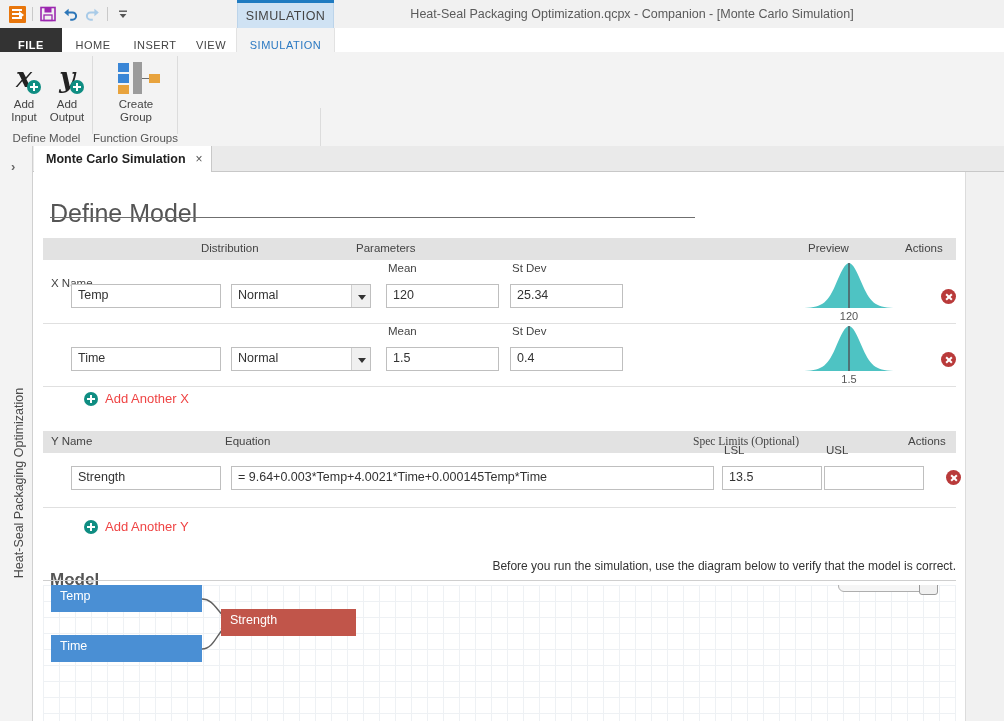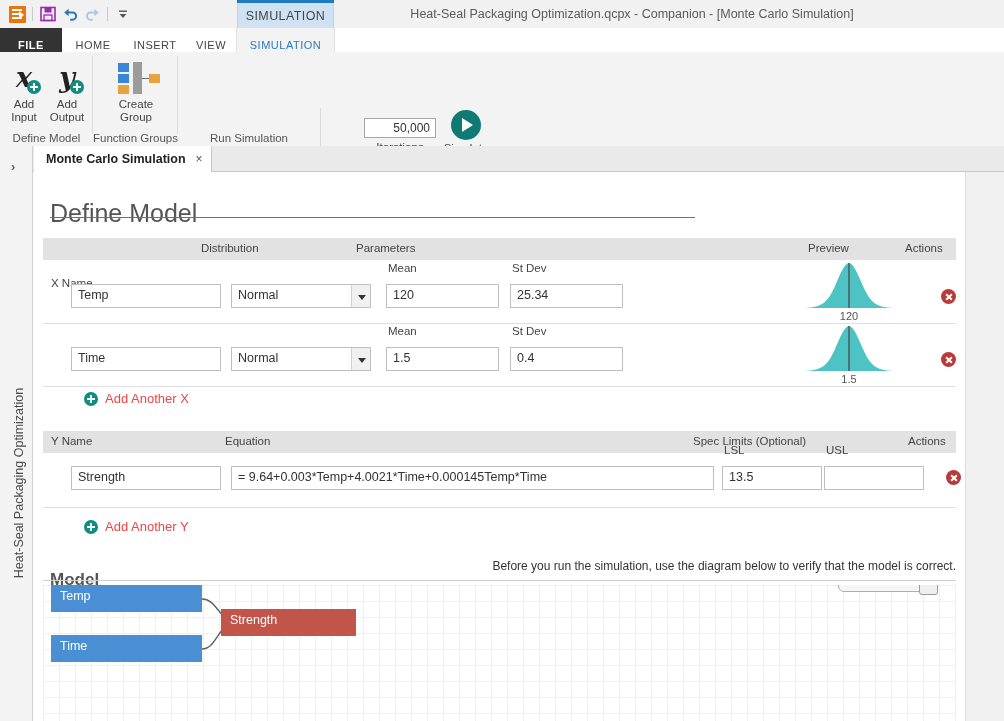--- a/index.html
+++ b/index.html
@@ -334,29 +334,20 @@
         </div>
         <div class="lbl" style="font-size:11.5px;color:#444;line-height:13px;">
           <div>Create</div>
           <div>Group</div>
         </div>
       </div>
       <div class="grp-title">Function Groups</div>
       <div class="grp-sep"></div>
     </div>
 
-    <div class="grp grp-run">
-      <div class="iter-box">50,000</div>
-      <div class="iter-lbl">Iterations</div>
-      <div class="sim-btn">
-        <div class="sim-circle"></div>
-        <div class="sim-lbl">Simulate</div>
-      </div>
-      <div class="grp-title">Run Simulation</div>
-    </div>
 
     <div class="ribbon-rightsep"></div>
   </div>
 
   <div class="leftnav">
     <div class="leftnav-chev">›</div>
     <div class="leftnav-vert">Heat-Seal Packaging Optimization</div>
   </div>
 
   <div class="doctabs">
@@ -436,21 +427,21 @@
     <div class="rowline" style="top:214px;"></div>
 
     <div class="addlink" style="left:51px; top:219px;">
       <span class="circ"></span>
       <span class="txt">Add Another X</span>
     </div>
 
     <div class="thead" style="top:259px;">
       <div class="th" style="left:8px;">Y Name</div>
       <div class="th" style="left:182px;">Equation</div>
-      <div class="th" style="left:650px;">Spec Limits (Optional)</div>
+      <div class="th" style="left:650px;font-family:Liberation Serif, serif;">Spec Limits (Optional)</div>
       <div class="th" style="left:865px;">Actions</div>
     </div>
 
     <div>
       <div class="fld" style="left:38px; top:294px; width:150px;">Strength</div>
 
       <div class="fld" style="left:198px; top:294px; width:483px;">=  9.64+0.003*Temp+4.0021*Time+0.000145Temp*Time</div>
 
       <div class="sublbl" style="left:691px; top:272px;">LSL</div>
       <div class="fld" style="left:689px; top:294px; width:100px;">13.5</div>

